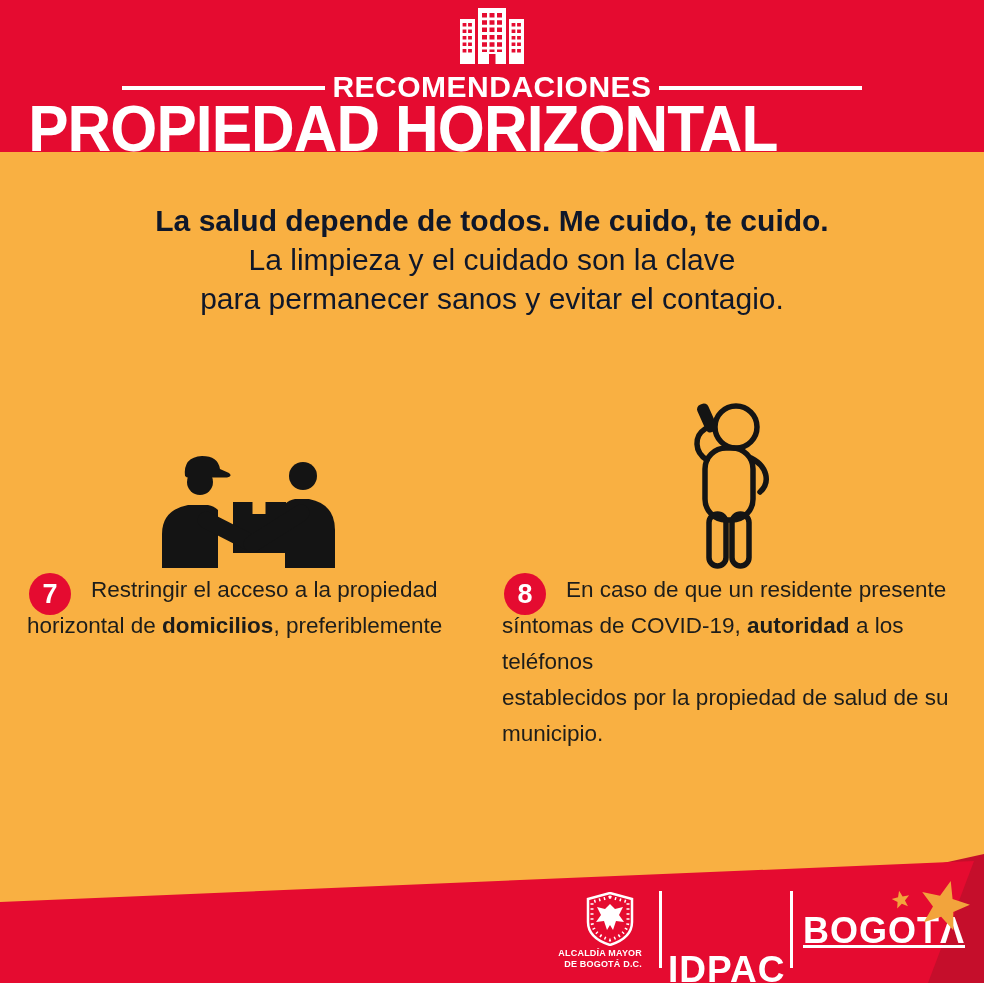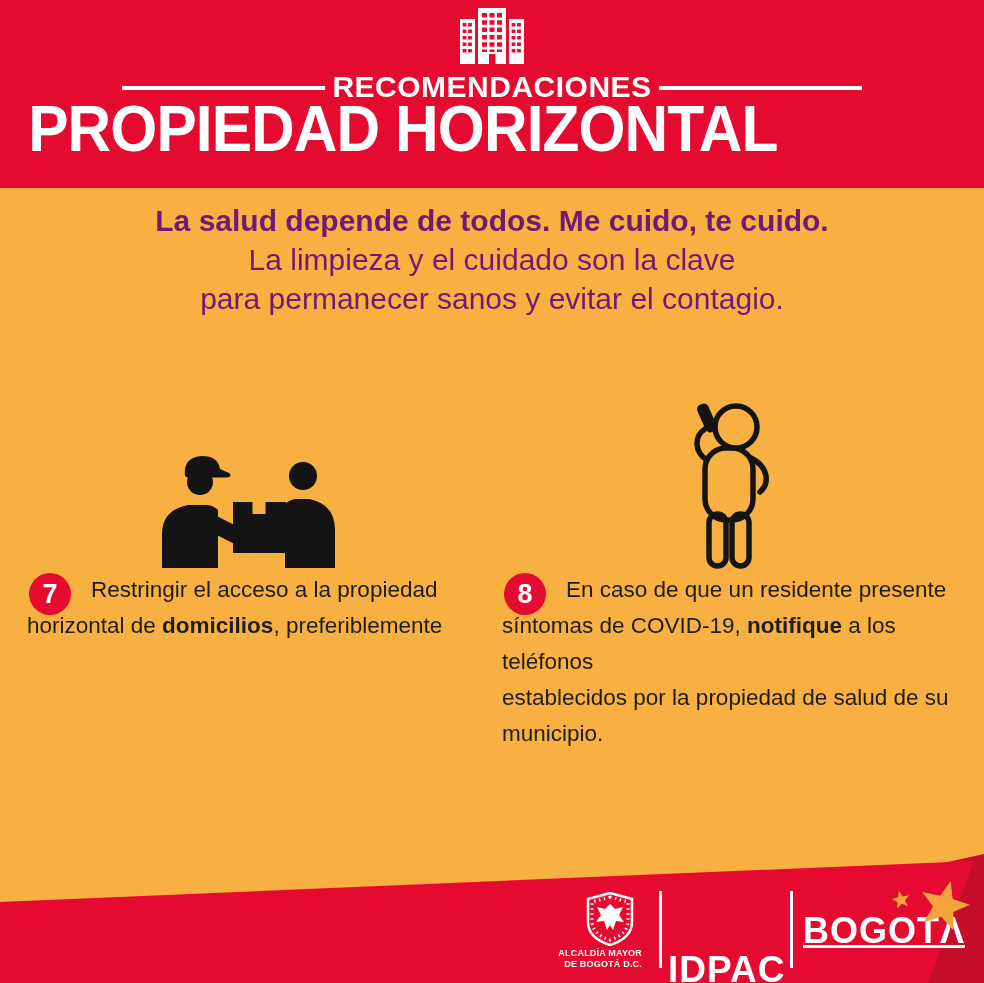--- a/index.html
+++ b/index.html
@@ -2,32 +2,32 @@
 <html><head>
 <meta charset="utf-8">
 <style>
   html,body{margin:0;padding:0;background:#fff;}
   .poster{
     position:relative;width:984px;height:983px;overflow:hidden;
     background:#F9B042;font-family:"Liberation Sans",sans-serif;
     -webkit-font-smoothing:antialiased;
   }
   
-  .header{position:absolute;top:0;left:0;width:984px;height:188px;background:#E50B30;}
+  .header{position:absolute;top:0;left:0;width:984px;height:152px;background:#E50B30;}
   .building{position:absolute;left:459px;top:7px;}
   .kicker{position:absolute;top:70px;left:0;width:984px;text-align:center;
     color:#fff;font-size:30px;font-weight:800;letter-spacing:.5px;}
   .dash{position:absolute;top:86px;height:4px;width:203px;background:#fff;}
   .dash-l{left:122px}.dash-r{left:659px}
   .title{position:absolute;top:99px;left:0;width:984px;text-align:left;
     color:#fff;font-size:65px;font-weight:800;letter-spacing:-1px;line-height:60px;}
   .title .squeeze{display:inline-block;transform:scaleX(.93);transform-origin:center;}
   
   .intro{position:absolute;top:201px;left:0;width:984px;text-align:center;
-    color:#701a75;font-size:30px;line-height:39px;}
+    color:#0f172a;font-size:30px;line-height:39px;}
   .intro .b1{font-weight:800;}
   
   .icon-delivery{position:absolute;left:156px;top:440px;}
   .icon-phone{position:absolute;left:650px;top:396px;}
   
   .item{position:absolute;top:572px;color:#1D1D1B;font-size:22.5px;line-height:36px;}
   .item7{left:27px;width:452px;}
   .item8{left:502px;width:466px;}
   .item .first{text-indent:64px;}
   .badge{position:absolute;left:2px;top:1px;width:42px;height:42px;border-radius:50%;
@@ -113,21 +113,21 @@
 
   <div class="item item7">
     <div class="badge">7</div>
     <div class="first">Restringir el acceso a la propiedad</div>
     <div><span>horizontal de </span><span class="bold">domicilios</span><span>, preferiblemente</span></div>
   </div>
 
   <div class="item item8">
     <div class="badge">8</div>
     <div class="first">En caso de que un residente presente</div>
-    <div><span>síntomas de COVID-19, </span><span class="bold">notifique</span><span> a los teléfonos</span></div>
+    <div><span>síntomas de COVID-19, </span><span class="bold">autoridad</span><span> a los teléfonos</span></div>
     <div>establecidos por la propiedad de salud de su</div>
     <div>municipio.</div>
   </div>
 
   <div class="band-dark"></div>
   <div class="band"></div>
 
   <svg class="crest" width="52" height="54" viewBox="0 0 52 54">
     <path d="M26 1 L48 7 V30 Q48 46 26 53 Q4 46 4 30 V7 Z" fill="none" stroke="#fff" stroke-width="2.5"></path>
     <path d="M26 5 L44 10 V29 Q44 42 26 48 Q8 42 8 29 V10 Z" fill="none" stroke="#fff" stroke-width="3" stroke-dasharray="1.5 3.5"></path>

